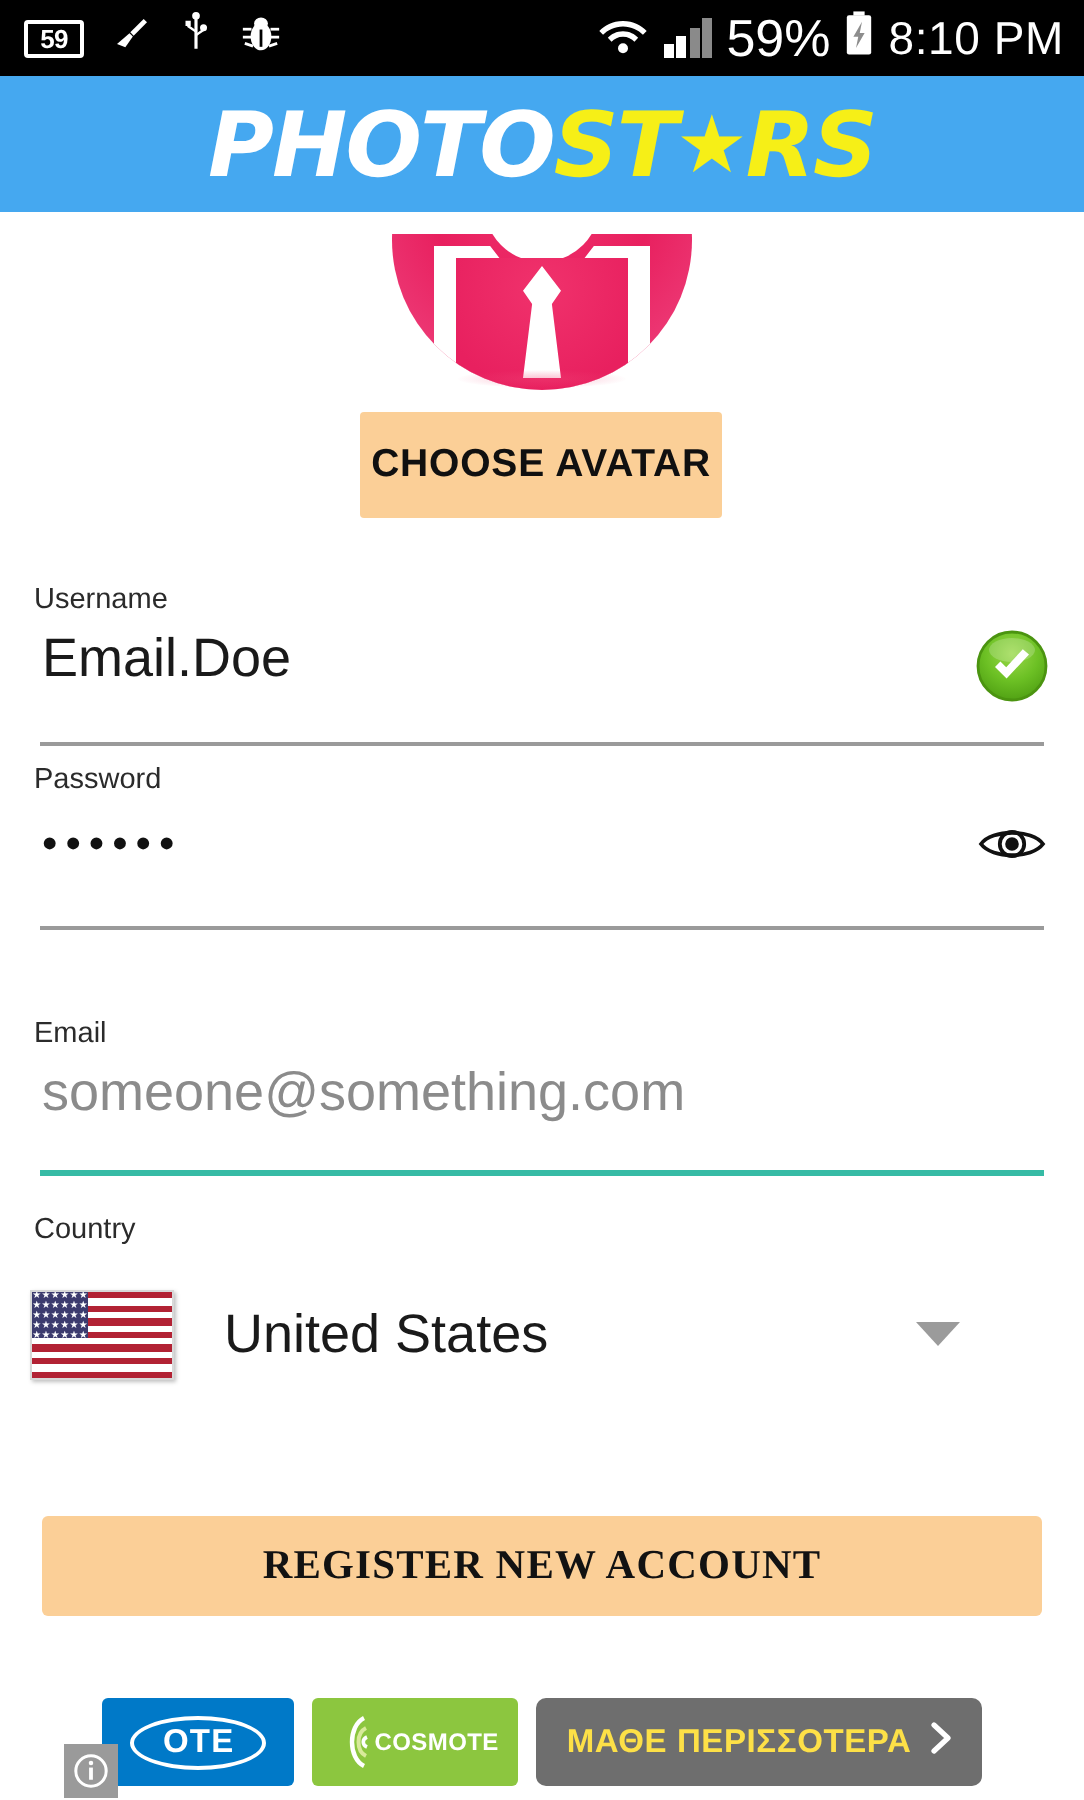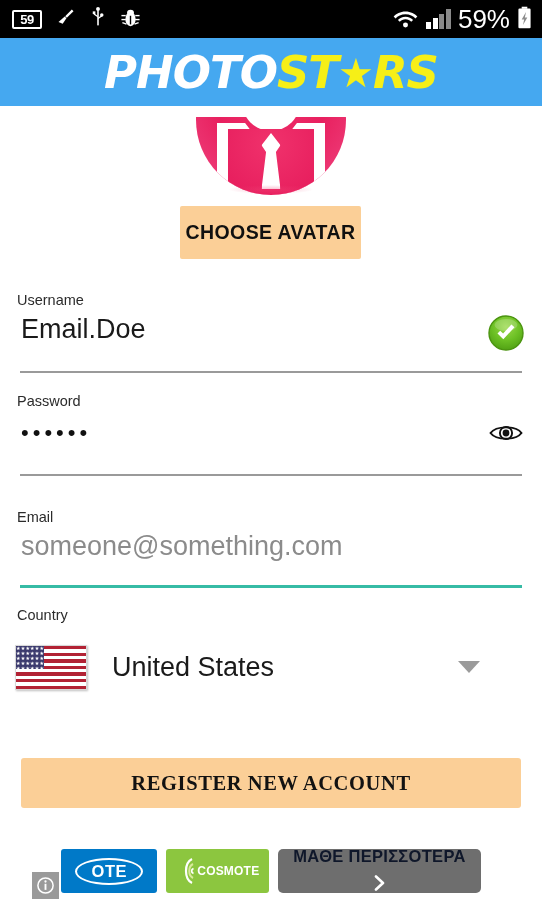--- a/index.html
+++ b/index.html
@@ -358,27 +358,26 @@
   }
   .ad-cta {
     height: 44px;
     background: #6e6e6e;
     border-radius: 5px;
     display: flex;
     align-items: center;
     justify-content: center;
     gap: 9px;
     padding: 0 15px;
-    color: #0f172a;
+    color: #fde047;
     font-size: 16.5px;
     font-weight: bold;
     letter-spacing: 0.3px;
     cursor: pointer;
     white-space: nowrap;
-    flex-direction: column;
   }
   .ad-info {
     position: absolute;
     left: 32px; top: 872px;
     width: 27px; height: 27px;
     background: #9a9a9a;
     display: flex;
     align-items: center;
     justify-content: center;
     cursor: pointer;
@@ -437,20 +436,21 @@
           <i class="bar"></i>
       </span>
       <span class="sb-text">59%</span>
       <span class="sb-icon">
         <svg width="15" height="23" viewBox="0 0 16 24">
           <rect x="5" y="0.5" width="6" height="2.2" fill="#ffffff"></rect>
           <rect x="1.5" y="2.5" width="13" height="21" rx="1.2" fill="#ffffff"></rect>
           <path d="M9.6 6 L5 14 L7.6 14 L6.4 20 L11 12 L8.4 12 Z" fill="#8d8d8d"></path>
         </svg>
       </span>
+      <span class="sb-time">8:10 PM</span>
     </div>
   </div>
 
   <div class="header">
     <div class="logo">
       <span class="logo-photo">PHOTO</span>
         <span class="logo-st">ST</span>
         <span class="logo-star">★</span>
         <span class="logo-rs">RS</span>
     </div>
@@ -485,21 +485,21 @@
           </defs>
           <circle cx="18" cy="18" r="17" fill="url(#gck)"></circle>
           <circle cx="18" cy="18" r="17" fill="none" stroke="#4b9410" stroke-width="1.4"></circle>
           <path d="M9.5 18.5 L15.3 24.3 L26.5 12.2 L23.4 9.6 L15.1 18.6 L12.2 15.7 Z" fill="#ffffff"></path>
           <ellipse cx="18" cy="10" rx="11.5" ry="6" fill="#ffffff" opacity="0.2"></ellipse>
         </svg>
       </span>
       <div class="field-underline" style="top:78px;"></div>
     </div>
 
-    <div class="field" style="top:277px; height:92px;padding-left:44px;">
+    <div class="field" style="top:266px; height:92px;padding-left:44px;">
       <span class="field-label">Password</span>
       <span class="field-dots">••••••</span>
       <span class="eye-btn" style="top:27px;">
         <svg width="36" height="24" viewBox="0 0 36 24">
           <path d="M2.5 12 C8 4.5 28 4.5 33.5 12 C28 19.5 8 19.5 2.5 12 Z" fill="none" stroke="#111111" stroke-width="1.9"></path>
           <circle cx="18" cy="12" r="6.1" fill="none" stroke="#111111" stroke-width="1.9"></circle>
           <circle cx="18" cy="12" r="3.4" fill="#111111"></circle>
         </svg>
       </span>
       <div class="field-underline" style="top:80px;"></div>

